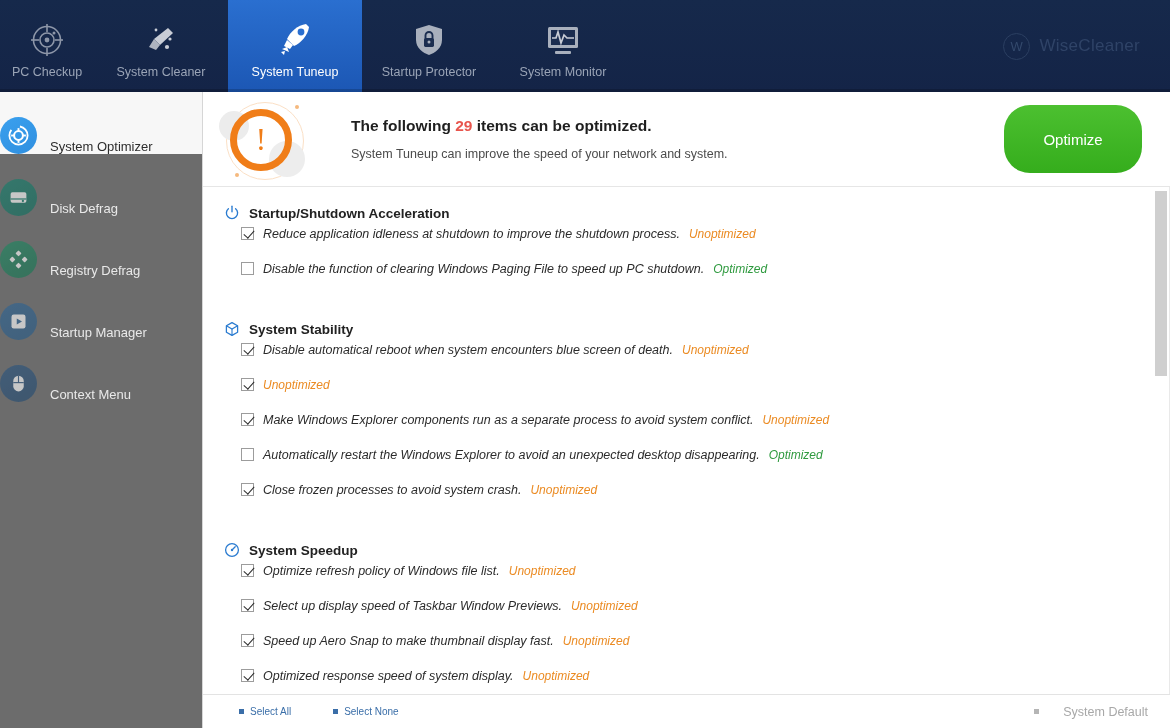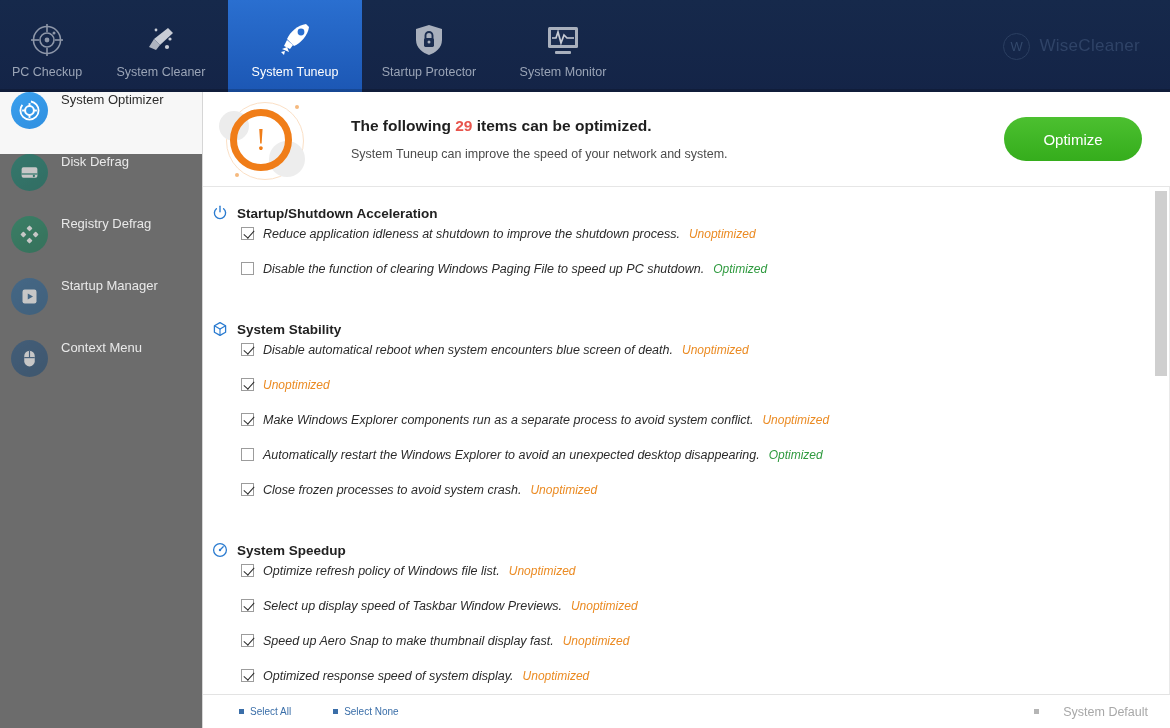--- a/index.html
+++ b/index.html
@@ -84,22 +84,21 @@
   .sidebar {
     width: 203px;
     flex: 0 0 203px;
     background: #6c6c6c;
     position: relative;
     border-right: 1px solid #d6d6d6;
   }
   .side-item {
     height: 62px;
     display: flex;
-    align-items: flex-start;
-    padding-left: 11px;
+    align-items: flex-end;
     gap: 13px;
     color: #e9e9e9;
     font-size: 13px;
     cursor: pointer;
     user-select: none;
   }
   .side-item.active {
     background: #f7f7f7;
     color: #2d2d2d;
   }
@@ -155,21 +154,21 @@
   .g3 { left:9px;  top:5px;  width:78px; height:78px; border:1.4px solid #fbe0c6; }
   .g4 { left:78px; top:8px;  width:4px;  height:4px;  background:#f5b97e; }
   .g5 { left:18px; top:76px; width:4px;  height:4px;  background:#f5b97e; }
 
   .htext { flex: 1 1 auto; padding-left: 6px; margin-left: 32px; }
   .hline1 { font-size: 15.5px; color:#1f1f1f; font-weight: bold; margin-bottom: 12px; }
   .hline1 .cnt { color:#e8554d; font-weight: bold; }
   .hline2 { font-size: 12.5px; color:#4b4b4b; }
 
   .optimize-btn {
-    width: 138px; height: 44px;
+    width: 138px; height: 68px;
     background: linear-gradient(180deg,#4cc030 0%, #35ad1c 100%);
     border-radius: 26px;
     color:#fff; font-size:15px;
     display:flex; align-items:center; justify-content:center;
     cursor:pointer; user-select:none;
     flex: 0 0 138px;
     border: none;
     font-family: "Liberation Sans", sans-serif;
   }
 
@@ -179,21 +178,21 @@
     position: relative;
     overflow: hidden;
     min-height: 0;
   }
   .list {
     padding: 12px 0 0 0;
     height: 100%;
   }
   .sec-head {
     display:flex; align-items:center; gap:9px;
-    padding: 0 0 0 8px;
+    padding: 0 0 0 20px;
     height: 28px;
     font-size: 13.5px; font-weight: bold; color:#222;
   }
   .sec-head.sp { margin-top: 18px; }
   .sec-ico { width:17px; height:17px; flex:0 0 17px; display:flex; align-items:center; justify-content:center; }
 
   .row {
     display:flex; align-items:flex-start;
     padding-left: 38px;
     height: 35px;

